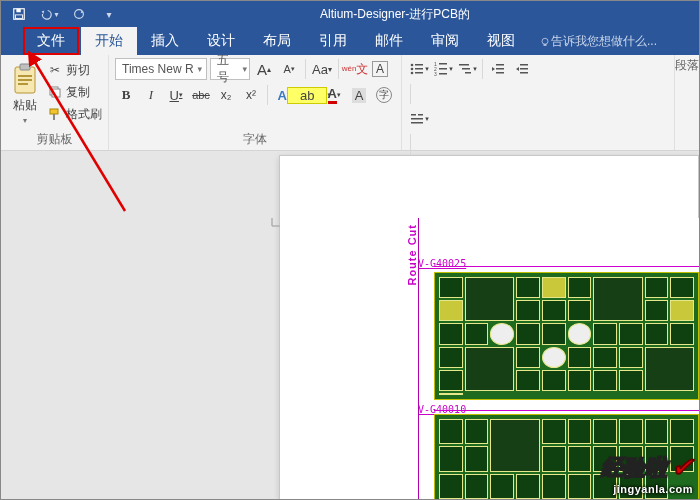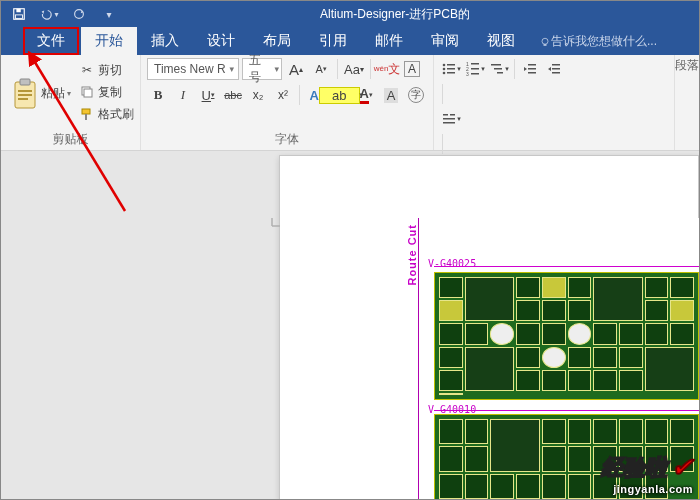--- a/index.html
+++ b/index.html
@@ -16,21 +16,21 @@
   .tab.file { border: 2px solid #d00; margin: 0 2px 0 6px; padding: 3px 12px; }
   .tab.active { background: #f3f3f3; color: #2b579a; }
   .tell-me { color: #c9d5ea; font-size: 12px; display: flex; align-items: center; padding: 5px 10px; }
   .bulb { width: 12px; height: 12px; }
   
   .ribbon { background: #f3f3f3; border-bottom: 1px solid #d4d4d4; height: 96px; display: flex; }
   .group { border-right: 1px solid #e0e0e0; padding: 3px 6px 2px 6px; display: flex; flex-direction: column; justify-content: space-between; }
   .group-body { flex: 1; display: flex; gap: 4px; }
   .group-label { text-align: center; font-size: 12px; color: #666; padding-top: 2px; }
   
-  .clip-left { display: flex; flex-direction: row; align-items: center; justify-content: flex-end; gap: 2px; padding: 2px 4px; }
+  .clip-left { display: flex; flex-direction: column; align-items: center; justify-content: center; gap: 2px; padding: 2px 4px; }
   .clip-right { display: flex; flex-direction: column; gap: 2px; font-size: 12px; color: #444; padding-top: 2px; }
   .clip-right div { display: flex; align-items: center; gap: 3px; height: 20px; }
   .small-icon { width: 16px; height: 16px; display: inline-flex; align-items: center; justify-content: center; }
   
   .font-body { display: flex; flex-direction: column; gap: 4px; }
   .font-row { display: flex; align-items: center; gap: 3px; }
   .combo { background: #fff; border: 1px solid #c0c0c0; height: 22px; font-size: 12px; display: flex; align-items: center; padding: 0 2px 0 6px; color: #555; }
   .combo .caret { margin-left: 4px; color: #777; font-size: 9px; }
   .fname { width: 92px; white-space: nowrap; overflow: hidden; }
   .fsize { width: 40px; }
@@ -41,21 +41,21 @@
   .para-body { display: flex; flex-direction: column; gap: 4px; }
   .para-row { display: flex; align-items: center; gap: 2px; }
   
   .doc-area { display: flex; height: calc(500px - 26px - 28px - 96px); background: #e6e6e6; }
   .doc-gutter { width: 290px; background: #e6e6e6; }
   .page { background: #fff; border: 1px solid #c7c7c7; margin-top: 4px; flex: 0 0 420px; position: relative; box-shadow: 0 2px 6px rgba(0,0,0,.15); }
   .page-corner { position: absolute; left: -10px; top: 54px; width: 18px; height: 18px; }
   .pcb-wrap { position: absolute; right: -1px; bottom: -1px; top: 62px; left: 120px; background: #fff; overflow: hidden; }
   .axis-v { position: absolute; left: 18px; top: 0; bottom: 0; width: 1px; background: #b000b0; }
   .axis-label-v { position: absolute; left: 6px; top: 6px; writing-mode: vertical-rl; transform: rotate(180deg); font-size: 11px; color: #c800c8; font-weight: bold; letter-spacing: 1px; }
-  .dim-text { position: absolute; left: 28px; font-size: 10px; color: #c800c8; font-family: monospace; }
+  .dim-text { position: absolute; left: 18px; font-size: 10px; color: #c800c8; font-family: monospace; text-decoration: underline; }
   .board { position: absolute; left: 34px; right: 0; background: #1e6a1e; border: 1px solid #c0c000; }
   .board.top { top: 54px; height: 128px; }
   .board.bot { top: 196px; height: 90px; }
   .silkgrid { position: absolute; inset: 4px; display: grid; grid-template-columns: repeat(10, 1fr); grid-template-rows: repeat(5, 1fr); gap: 2px; }
   .chip { background: #0f400f; border: 1px solid #e6e68a; }
   .chip.big { grid-column: span 2; grid-row: span 2; background: #163f16; }
   .chip.yel { background: #c8c83a; }
   .chip.wht { background: #eee; border-radius: 50%; }
   .trace-line { position: absolute; left: 34px; right: 0; height: 1px; background: #d000d0; }
   

